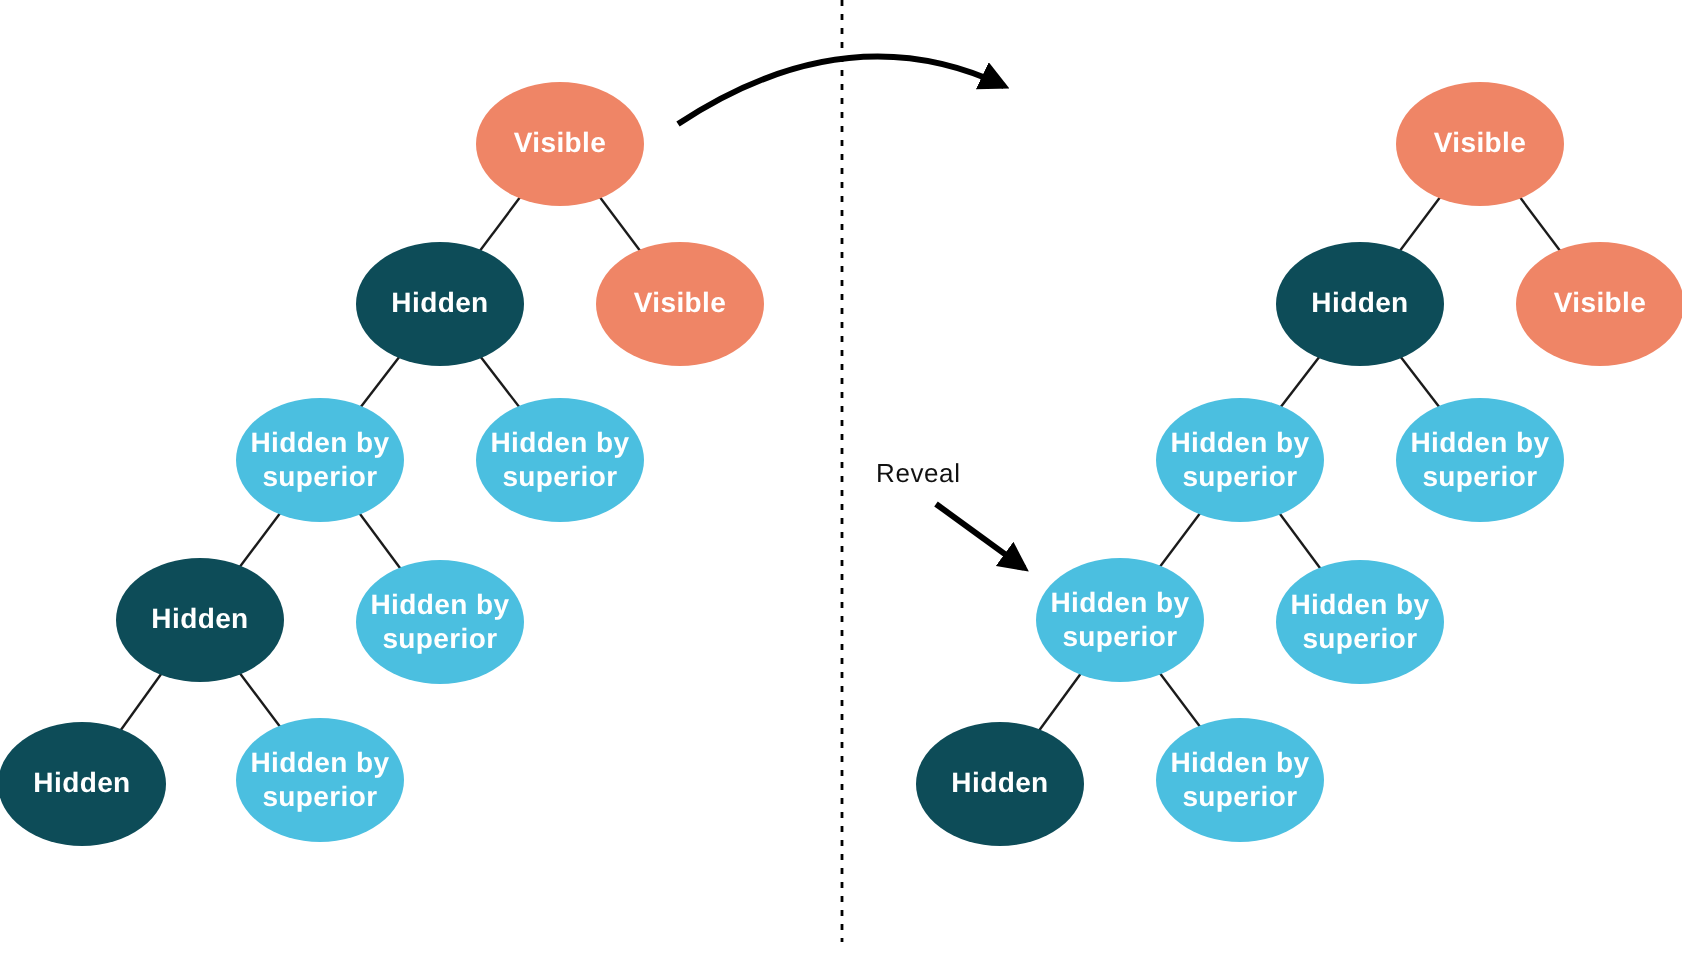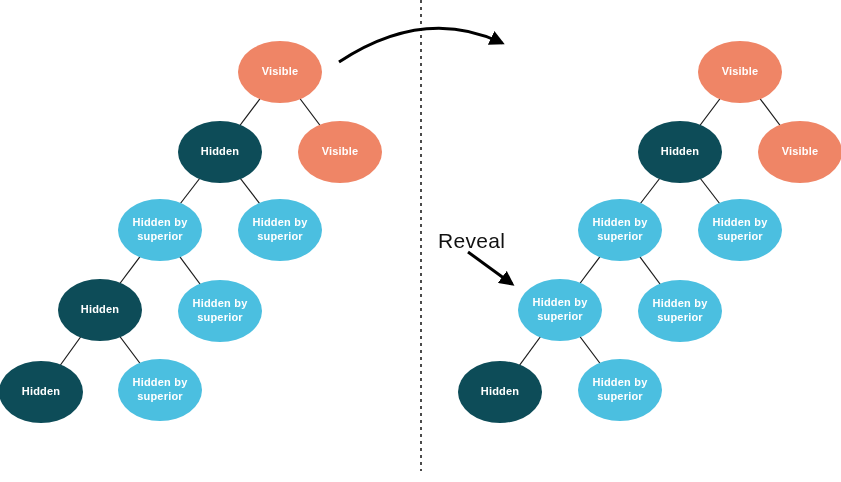--- a/index.html
+++ b/index.html
@@ -15,30 +15,30 @@
   .node {
     position: absolute;
     width: 84px;
     height: 62px;
     border-radius: 50%;
     display: flex;
     align-items: center;
     justify-content: center;
     text-align: center;
     color: #ffffff;
-    font-size: 11px;
+    font-size: 14px;
     font-weight: 600;
     letter-spacing: 0.2px;
     line-height: 1.25;
   }
   .node .lbl { display: block; width: 72px; }
   .reveal-label {
     position: absolute;
     color: #111111;
-    font-size: 21px;
+    font-size: 13px;
     font-weight: 400;
     letter-spacing: 0.3px;
     white-space: nowrap;
   }
 </style>
 </head>
 <body>
 
 <div class="canvas">
   <svg id="diagram-svg" width="841" height="482" viewBox="0 0 841 482">

